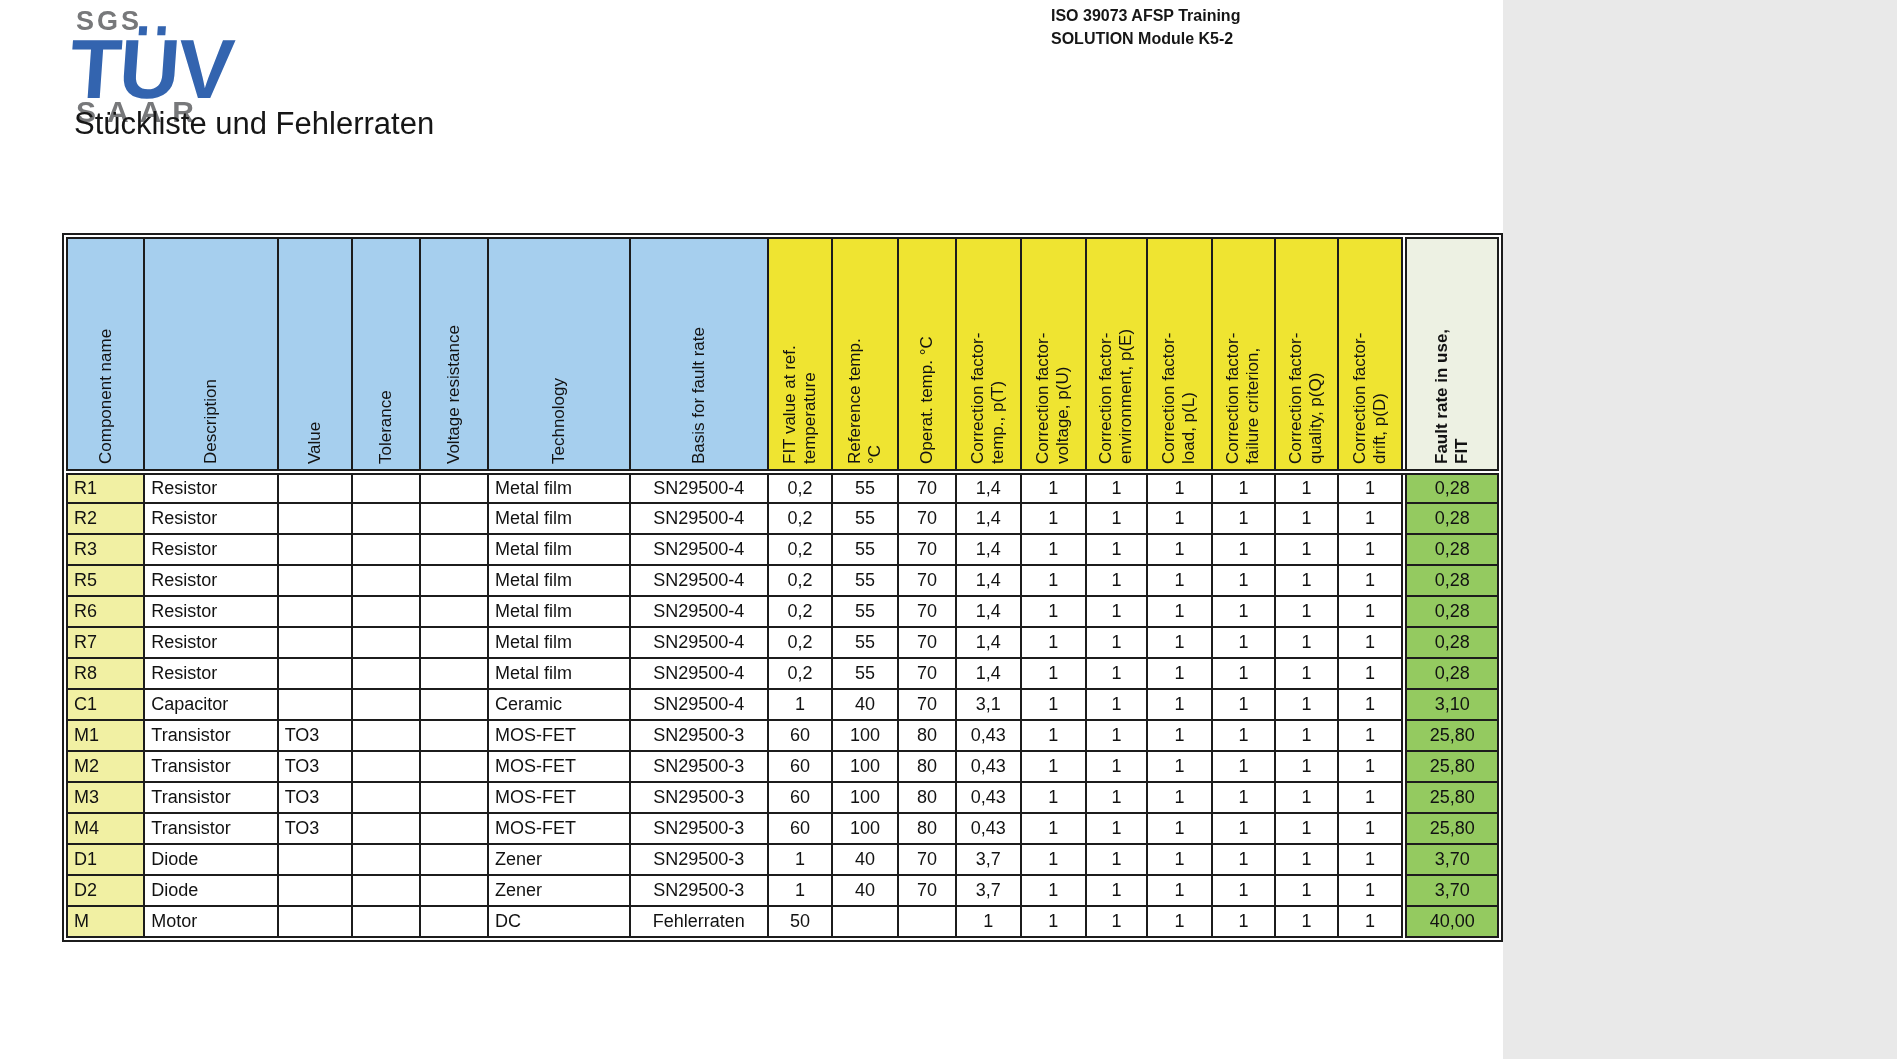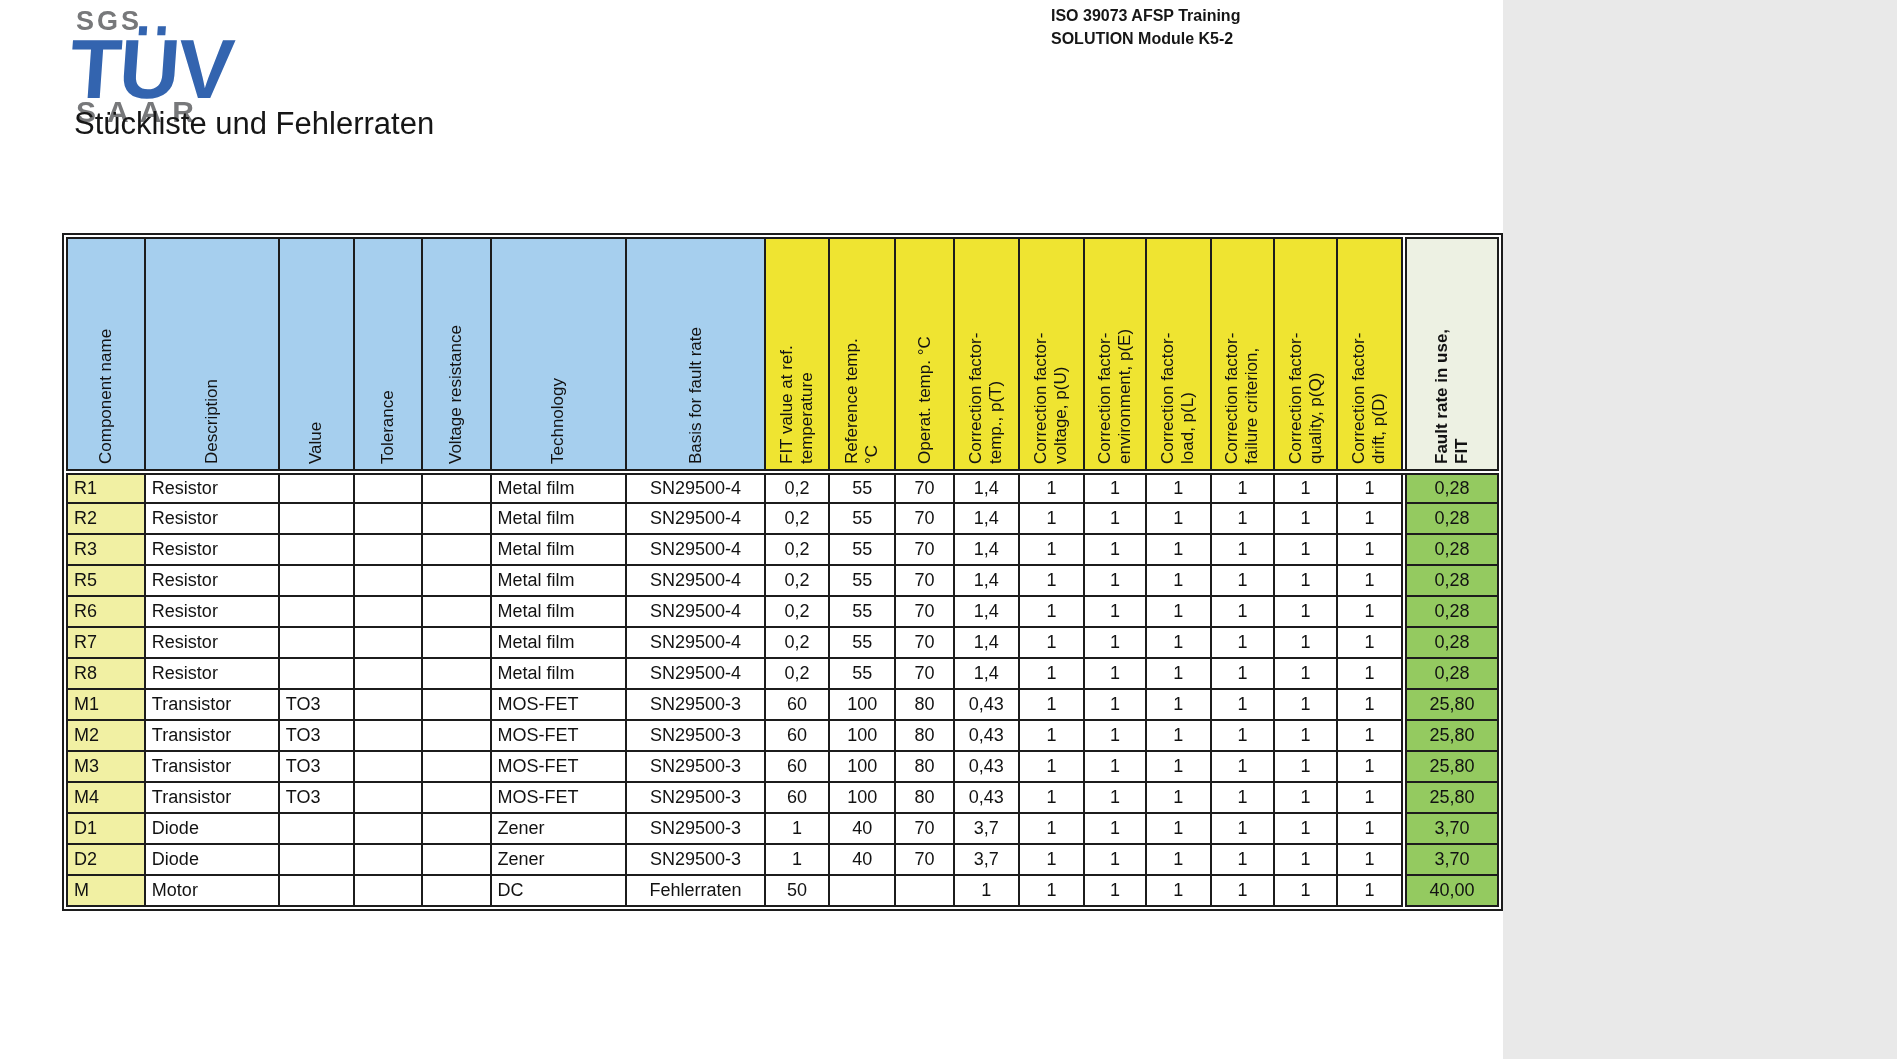--- a/index.html
+++ b/index.html
@@ -342,20 +342,40 @@
             <td class="">1,4</td>
             <td class="">1</td>
             <td class="">1</td>
             <td class="">1</td>
             <td class="">1</td>
             <td class="">1</td>
             <td class="">1</td>
             <td class="result">0,28</td>
           </tr>
           <tr>
+            <td class="rowlabel left">C1</td>
+            <td class="left">Capacitor</td>
+            <td class="left"></td>
+            <td class=""></td>
+            <td class=""></td>
+            <td class="left">Ceramic</td>
+            <td class="">SN29500-4</td>
+            <td class="">1</td>
+            <td class="">40</td>
+            <td class="">70</td>
+            <td class="">3,1</td>
+            <td class="">1</td>
+            <td class="">1</td>
+            <td class="">1</td>
+            <td class="">1</td>
+            <td class="">1</td>
+            <td class="">1</td>
+            <td class="result">3,10</td>
+          </tr>
+          <tr>
             <td class="rowlabel left">M1</td>
             <td class="left">Transistor</td>
             <td class="left">TO3</td>
             <td class=""></td>
             <td class=""></td>
             <td class="left">MOS-FET</td>
             <td class="">SN29500-3</td>
             <td class="">60</td>
             <td class="">100</td>
             <td class="">80</td>

